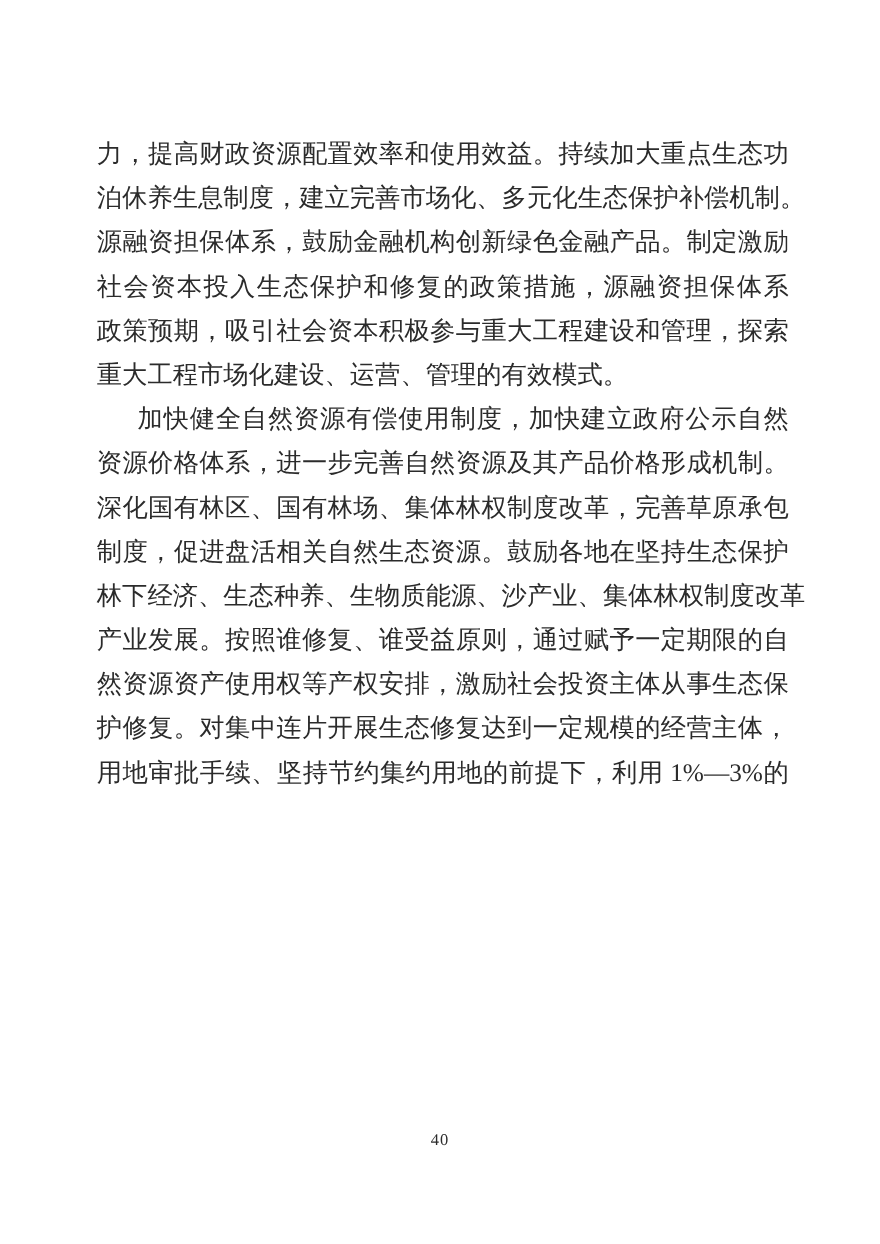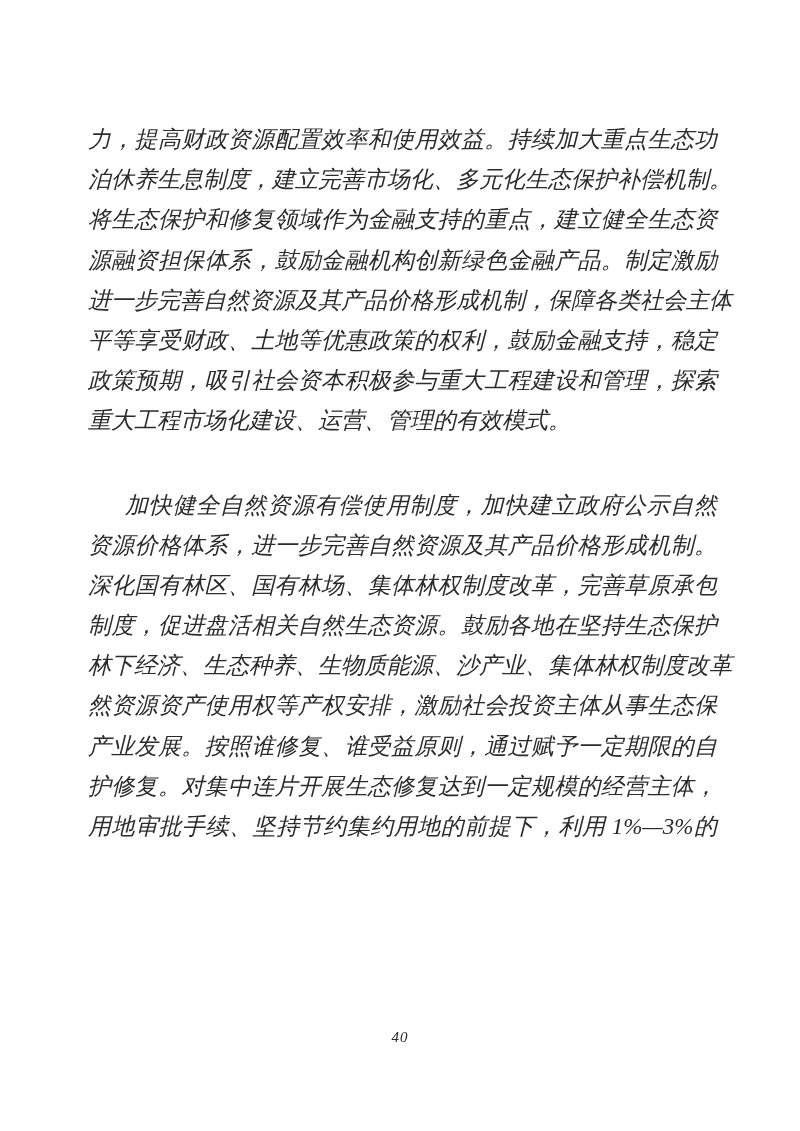--- a/index.html
+++ b/index.html
@@ -7,21 +7,20 @@
     padding: 0;
     background: #ffffff;
   }
   .page {
     position: relative;
     width: 800px;
     height: 1131px;
     background: #ffffff;
     overflow: hidden;
     font-family: "Liberation Serif", "DejaVu Serif", serif;
-    font-style: italic;
   }
   .text-block {
     position: absolute;
     left: 88px;
     top: 120px;
     width: 629px;
   }
   .line {
     font-size: 23px;
     line-height: 40.2px;
@@ -31,21 +30,20 @@
     text-align-last: justify;
     white-space: nowrap;
     overflow: visible;
   }
   .line.para-last {
     text-align: center;
     text-align-last: left;
   }
   .line.indent {
     text-indent: 37px;
-    margin-top: 44px;
   }
   .page-footer {
     position: absolute;
     left: 0;
     top: 1028px;
     width: 100%;
     text-align: center;
   }
   .page-number {
     font-size: 15px;
@@ -54,32 +52,30 @@
     margin-top: 48px;
   }
 </style>
 </head>
 <body>
 
 <div class="page">
   <div class="text-block">
     <div class="line">力，提高财政资源配置效率和使用效益。持续加大重点生态功</div>
     <div class="line">泊休养生息制度，建立完善市场化、多元化生态保护补偿机制。</div>
-    <div class="line">将生态保护和修复领域作为金融支持的重点，建立健全生态资</div>
     <div class="line">源融资担保体系，鼓励金融机构创新绿色金融产品。制定激励</div>
-    <div class="line">进一步完善自然资源及其产品价格形成机制，保障各类社会主体</div>
-    <div class="line">平等享受财政、土地等优惠政策的权利，鼓励金融支持，稳定</div>
+    <div class="line">社会资本投入生态保护和修复的政策措施，源融资担保体系</div>
     <div class="line">政策预期，吸引社会资本积极参与重大工程建设和管理，探索</div>
     <div class="line para-last">重大工程市场化建设、运营、管理的有效模式。</div>
     <div class="line indent">加快健全自然资源有偿使用制度，加快建立政府公示自然</div>
     <div class="line">资源价格体系，进一步完善自然资源及其产品价格形成机制。</div>
     <div class="line">深化国有林区、国有林场、集体林权制度改革，完善草原承包</div>
     <div class="line">制度，促进盘活相关自然生态资源。鼓励各地在坚持生态保护</div>
     <div class="line">林下经济、生态种养、生物质能源、沙产业、集体林权制度改革</div>
+    <div class="line">产业发展。按照谁修复、谁受益原则，通过赋予一定期限的自</div>
     <div class="line">然资源资产使用权等产权安排，激励社会投资主体从事生态保</div>
-    <div class="line">产业发展。按照谁修复、谁受益原则，通过赋予一定期限的自</div>
     <div class="line">护修复。对集中连片开展生态修复达到一定规模的经营主体，</div>
     <div class="line">用地审批手续、坚持节约集约用地的前提下，利用 1%—3%的</div>
   </div>
   <div class="page-footer">
     <span class="page-number">40</span>
   </div>
 </div>
 
 </body></html>

